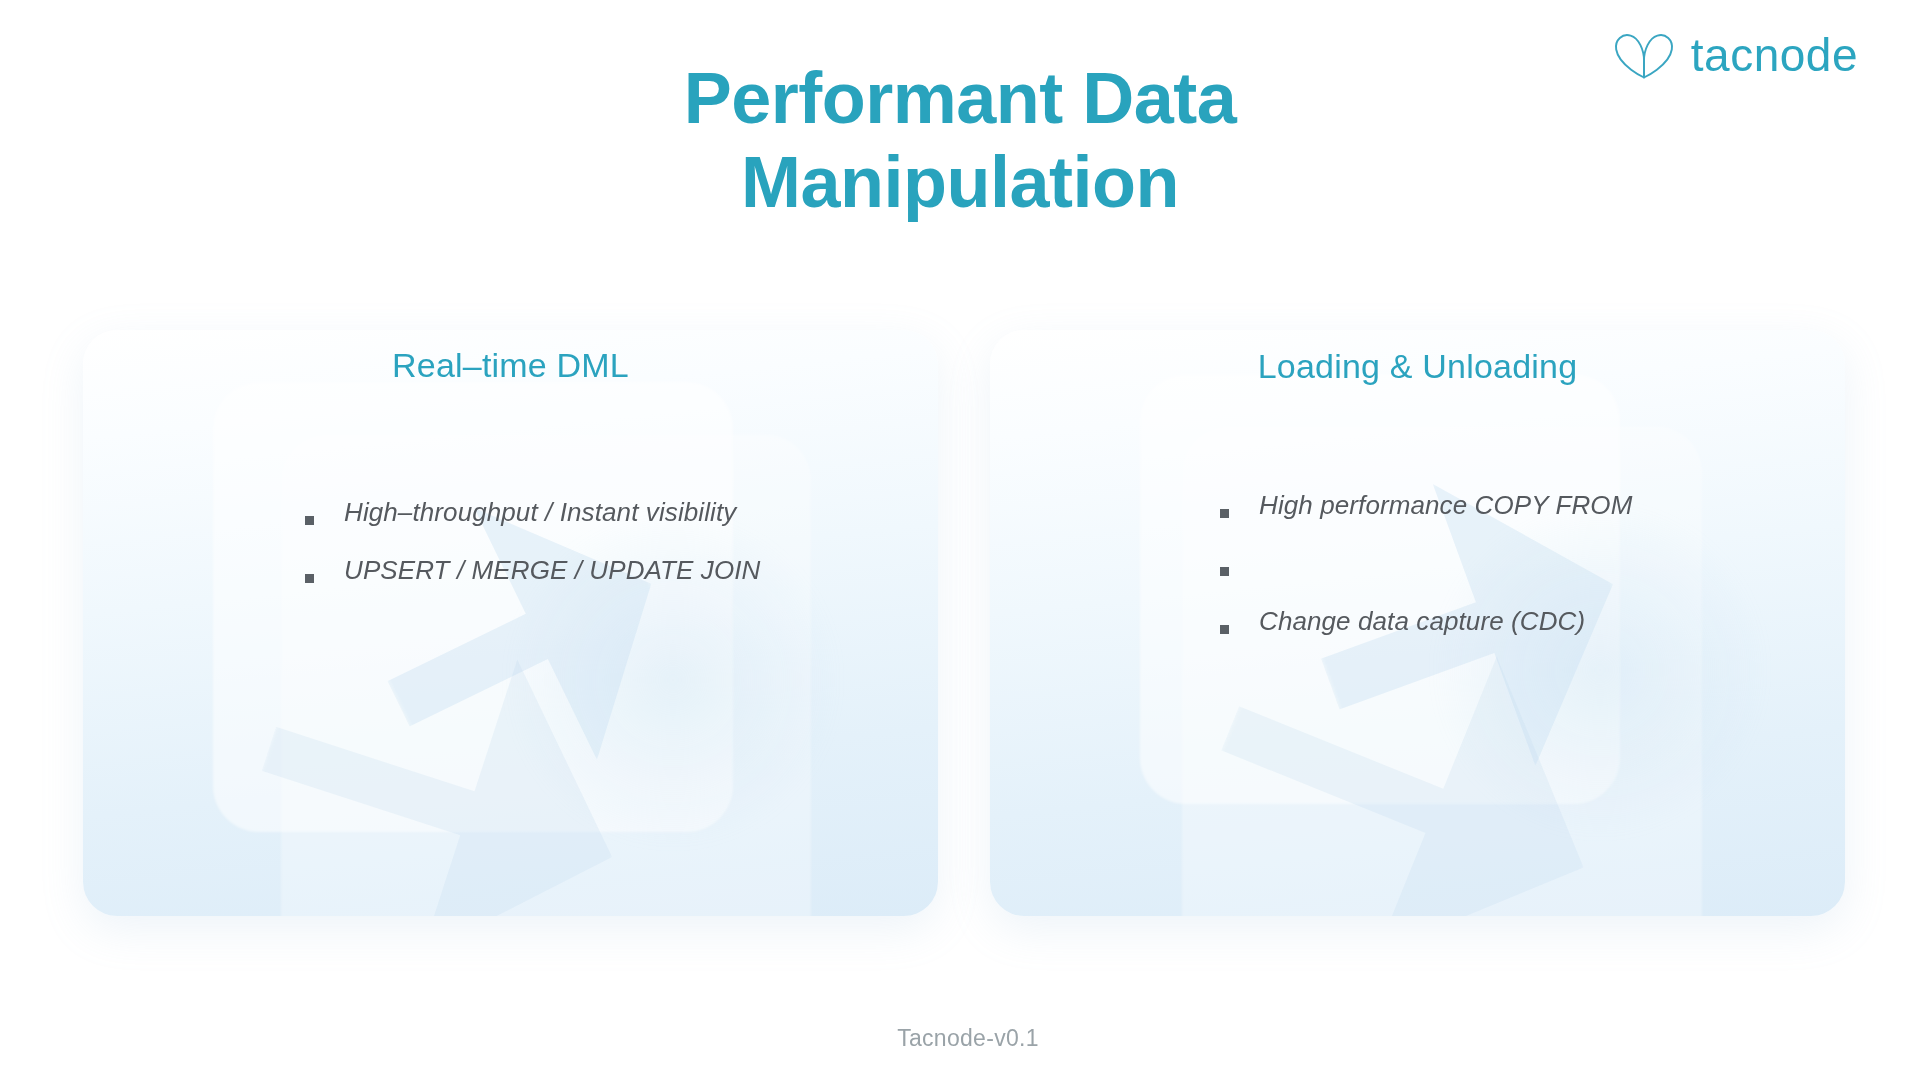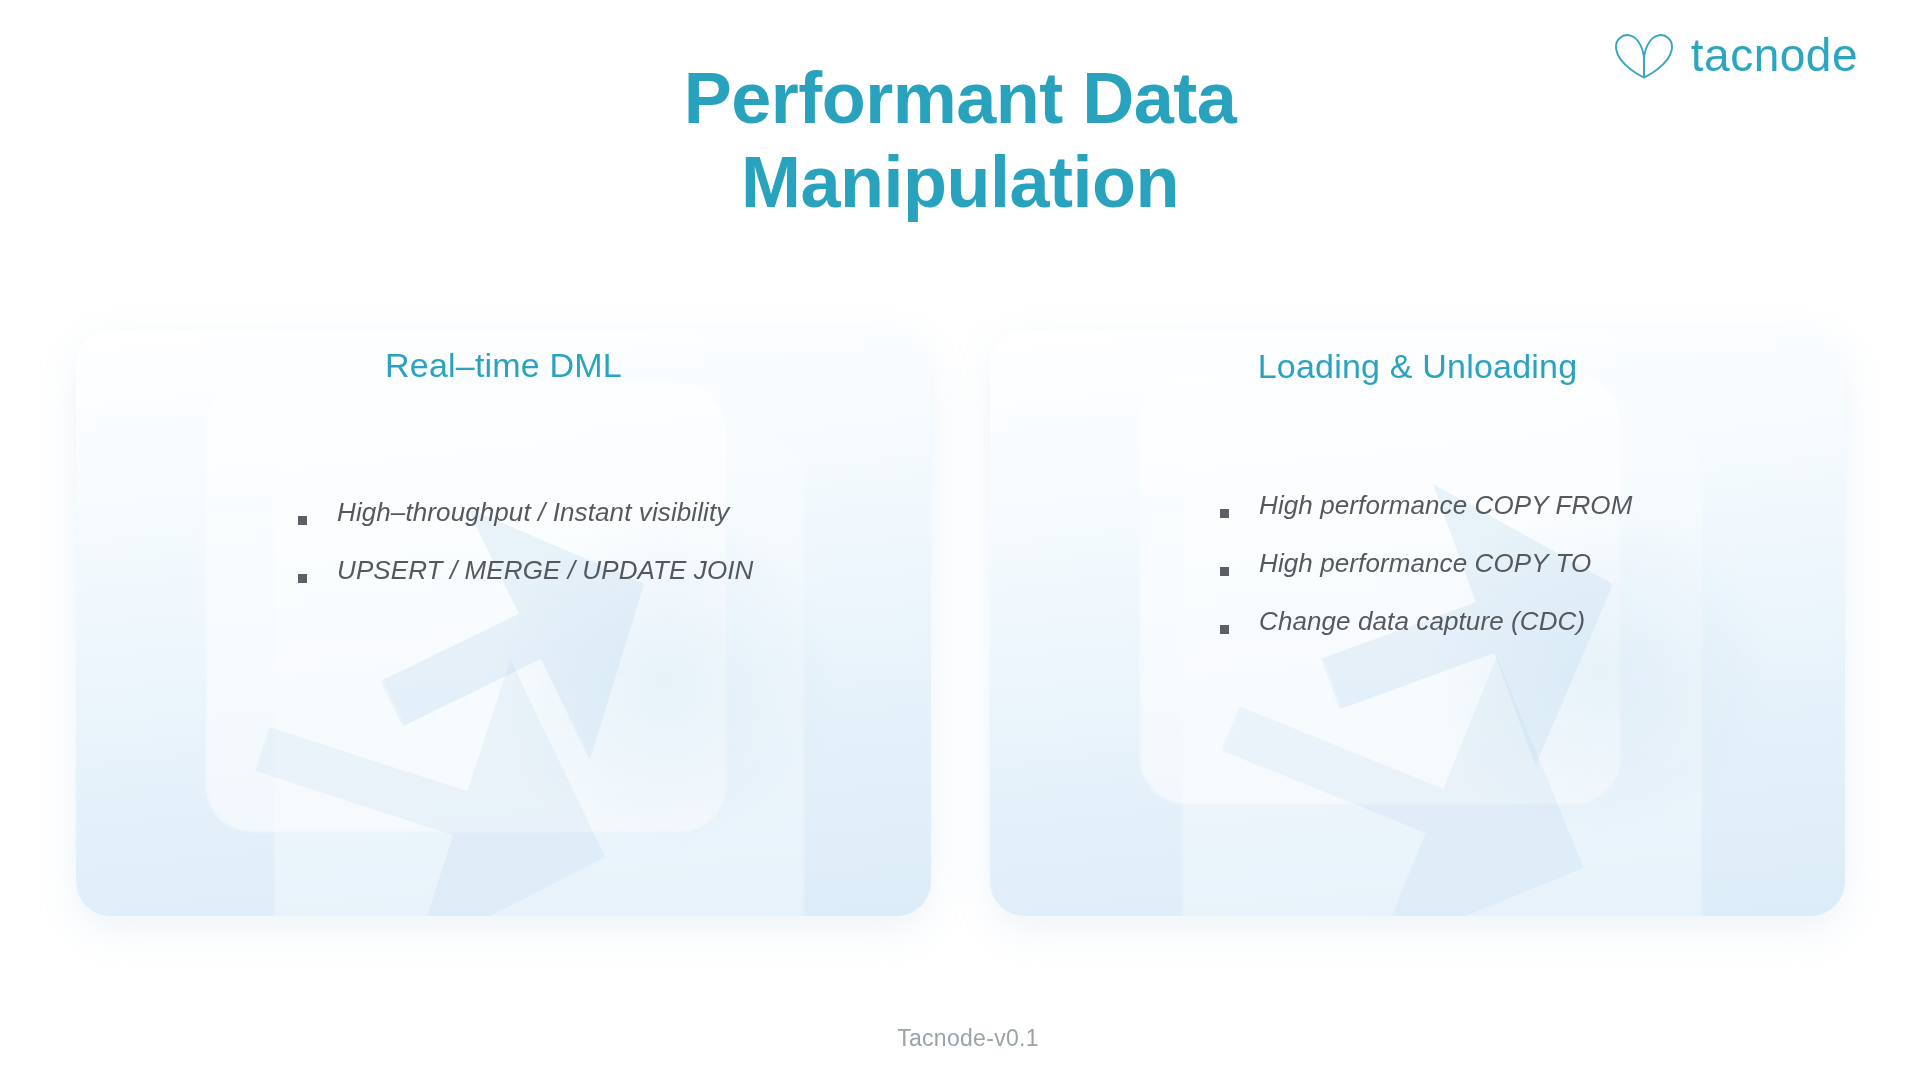--- a/index.html
+++ b/index.html
@@ -81,21 +81,21 @@
     overflow: hidden;
     background:
       linear-gradient(174deg,
         rgba(255,255,255,1)   0%,
         rgba(250,253,255,1)  16%,
         rgba(240,248,253,1)  42%,
         rgba(228,241,250,1)  72%,
         rgba(220,236,248,1) 100%);
     box-shadow: 0 14px 44px rgba(150,185,215,0.16);
   }
-  .card--left  { left: 76px; }
+  .card--left  { left: 83px; }
   .card--right { left: 990px; }
 
   
   .card-art { position: absolute; inset: 0; pointer-events: none; }
   .art-rect {
     position: absolute;
     border-radius: 46px;
     background: rgba(255,255,255,0.52);
     filter: blur(1.2px);
   }
@@ -238,21 +238,20 @@
 
       <h2 class="card-heading">Loading &amp; Unloading</h2>
 
       <ul class="bullets">
         <li class="bullet-item">
           <span class="bullet-marker"></span>
           <span class="bullet-text">High performance COPY FROM</span>
         </li>
         <li class="bullet-item">
           <span class="bullet-marker"></span>
-          <span class="bullet-text">High performance COPY TO</span>
         </li>
         <li class="bullet-item">
           <span class="bullet-marker"></span>
           <span class="bullet-text">Change data capture (CDC)</span>
         </li>
       </ul>
     </section>
 
   </div>
 

